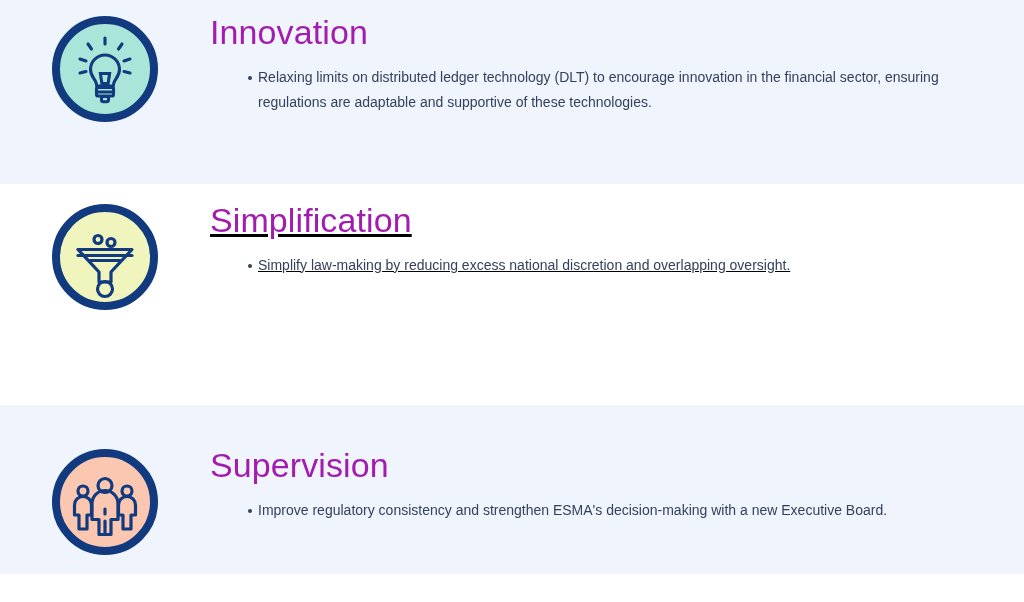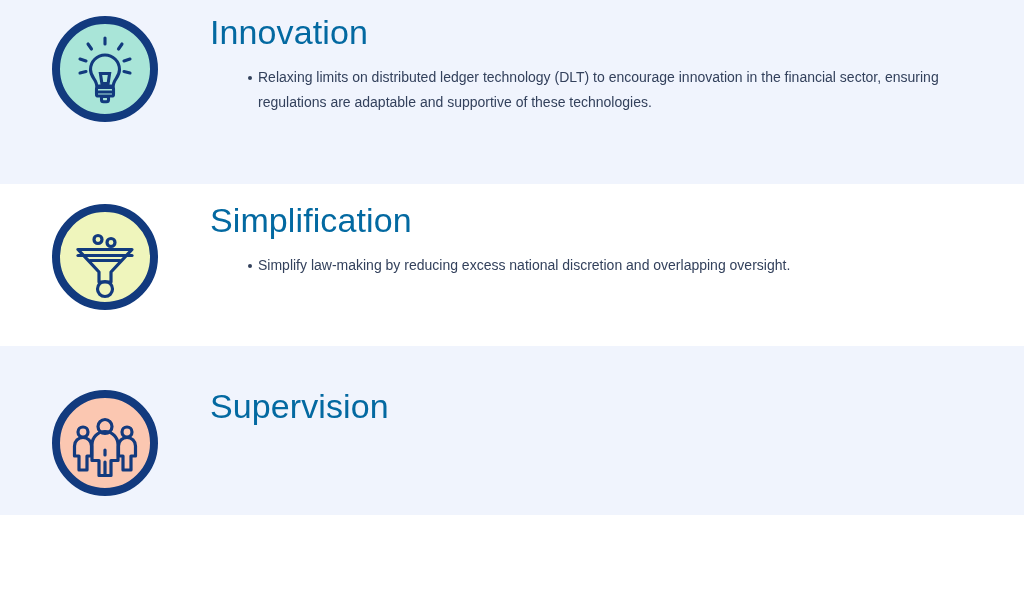--- a/index.html
+++ b/index.html
@@ -22,21 +22,21 @@
     display: flex;
     align-items: flex-start;
     box-sizing: border-box;
     width: 100%;
   }
   .section--tinted { background: #f0f4fd; }
   .section--plain  { background: #ffffff; }
 
   
   .section.s1 { height: 184px; padding-top: 14px; }
-  .section.s2 { height: 162px; padding-top: 18px; }
+  .section.s2 { height: 221px; padding-top: 18px; text-decoration: underline; }
   .section.s3 { height: 169px; padding-top: 42px; }
 
   .icon-col {
     width: 210px;
     flex: 0 0 210px;
     display: flex;
     justify-content: center;
   }
   .icon-badge {
     width: 110px;
@@ -49,21 +49,21 @@
   .content-col {
     flex: 1 1 auto;
     padding-right: 22px;
     min-width: 0;
   }
   .heading {
     font-family: "Liberation Sans", sans-serif;
     font-size: 34px;
     font-weight: 400;
     line-height: 1.08;
-    color: #0369a1;
+    color: #a21caf;
     margin: 0 0 14px 0;
     letter-spacing: 0.1px;
   }
   .bullets {
     list-style: none;
     margin: 0;
     padding: 0;
   }
   .bullets li {
     position: relative;
@@ -169,17 +169,18 @@
             <path d="M42 56.5a13 13 0 0 1 26 0v16h-7v15h-12v-15h-7z"></path>
             <line x1="55" y1="62" x2="55" y2="67"></line>
             <line x1="55" y1="74" x2="55" y2="87"></line>
           </g>
         </svg>
       </span>
     </div>
     <div class="content-col">
       <h2 class="heading">Supervision</h2>
       <ul class="bullets">
+        <li>Improve regulatory consistency and strengthen ESMA's decision-making with a new Executive Board.</li>
       </ul>
     </div>
   </div>
 
 </div>
 
 </body></html>

